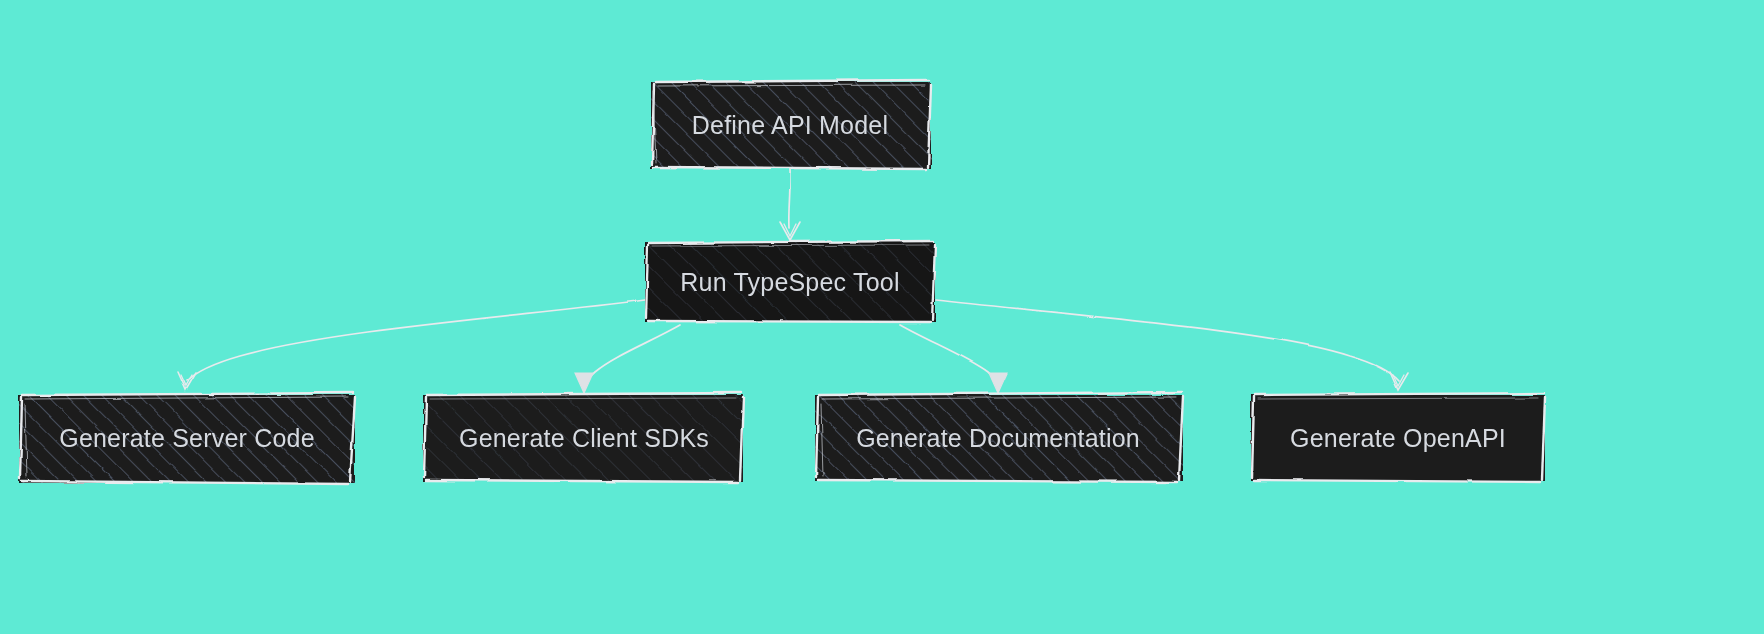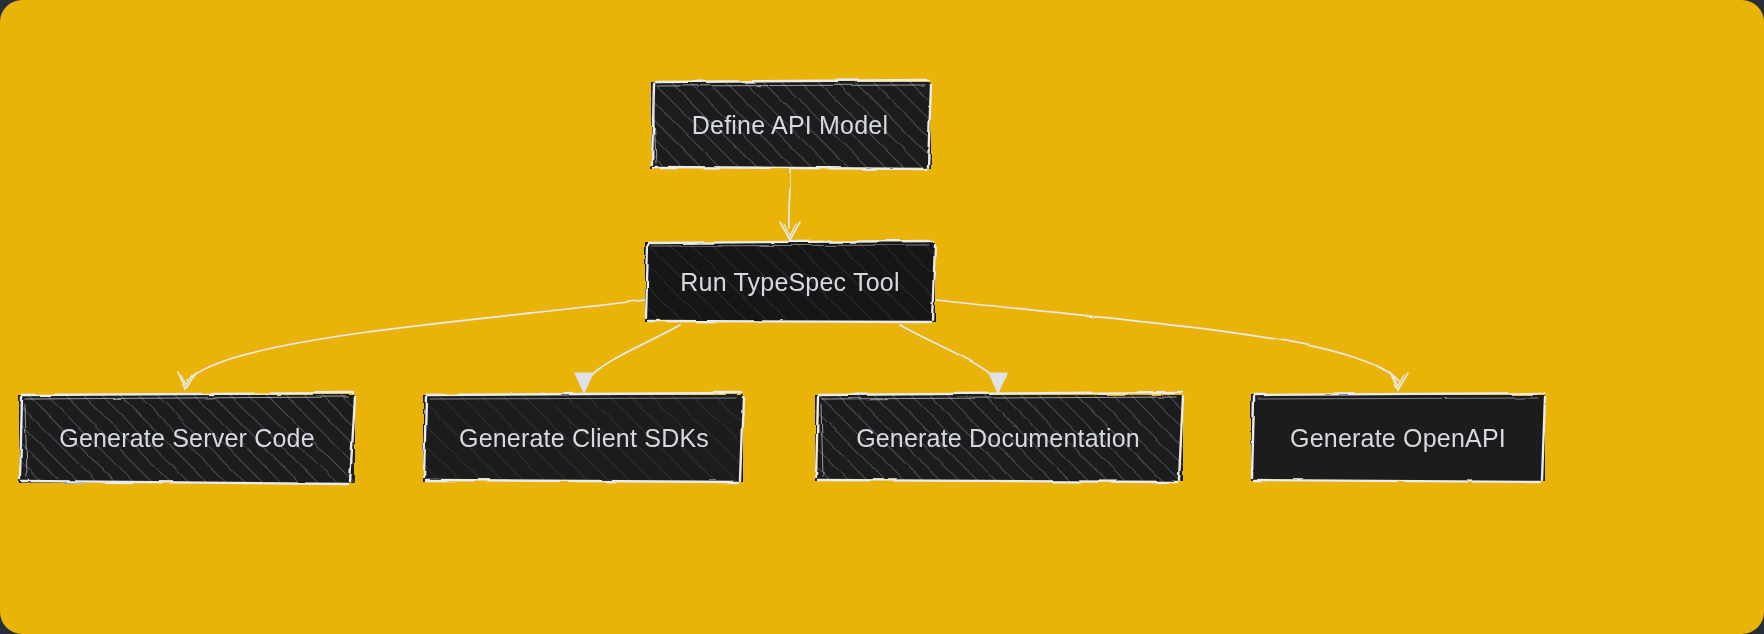--- a/index.html
+++ b/index.html
@@ -4,24 +4,23 @@
 <style>
   html, body {
     margin: 0;
     padding: 0;
     background: #282e3b;
   }
   #stage {
     position: relative;
     width: 1764px;
     height: 634px;
-    background: #eab308;
+    background: #5eead4;
     overflow: hidden;
     font-family: "Liberation Sans", sans-serif;
-    border-radius: 22px;
   }
   #diagram-svg {
     position: absolute;
     top: 0;
     left: 0;
     width: 1764px;
     height: 634px;
     display: block;
   }
   .node-label {

